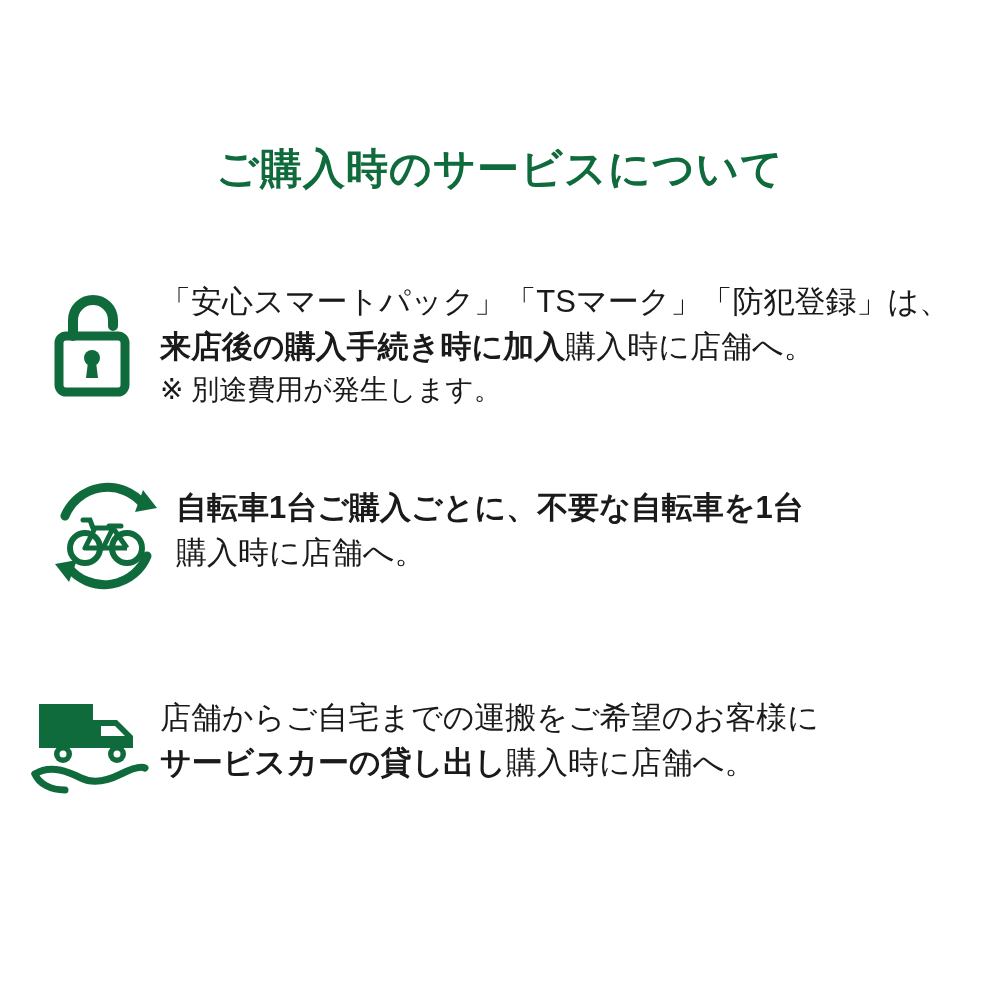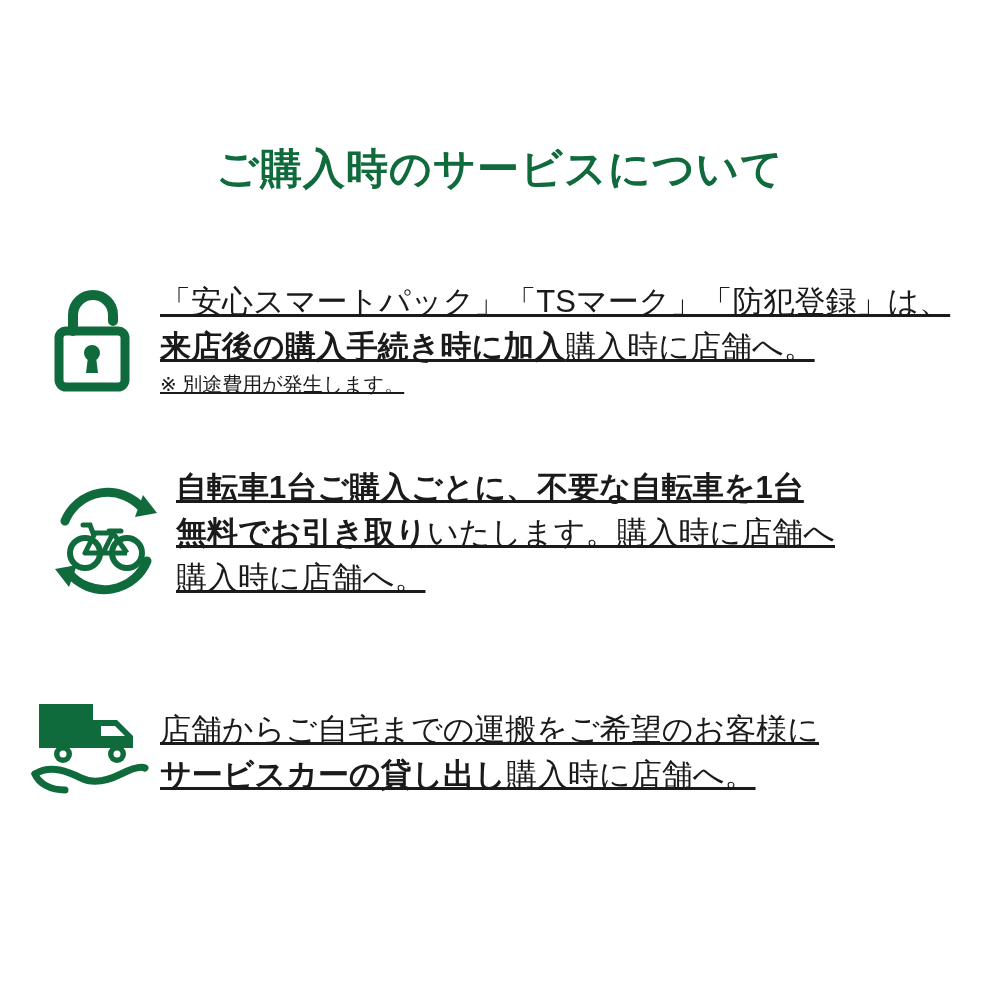--- a/index.html
+++ b/index.html
@@ -30,40 +30,39 @@
     color: #0f6b3c;
     font-size: 42px;
     font-weight: bold;
     letter-spacing: 1px;
     line-height: 1.2;
   }
 
   .block {
     position: absolute;
     display: flex;
-    align-items: flex-end;
-    text-decoration: underline;
+    align-items: center;
   }
   .icon-wrap {
     flex: 0 0 auto;
     display: flex;
     align-items: flex-start;
     justify-content: center;
   }
   .text-wrap {
     flex: 1 1 auto;
   }
   .line {
     font-size: 31px;
     line-height: 1.45;
     color: #1a1a1a;
     white-space: nowrap;
   }
   .line.small {
-    font-size: 20px;
+    font-size: 28px;
   }
   .b {
     font-weight: bold;
   }
 
   
   #block-lock {
     top: 232px;
     left: 38px;
     width: 930px;
@@ -139,23 +138,20 @@
         <path d="M66 52 L80 72" fill="none" stroke="#0f6b3c" stroke-width="5"></path>
         <path d="M62 50 L74 50" stroke="#0f6b3c" stroke-width="5" stroke-linecap="round"></path>
         <path d="M46 52 L43 44 L36 44" fill="none" stroke="#0f6b3c" stroke-width="5" stroke-linecap="round"></path>
       </svg>
     </div>
     <div class="text-wrap">
       <div class="line">
         <span class="b">自転車1台ご購入ごとに、不要な自転車を1台</span>
       </div>
       <div class="line">
-        <span class="b">無料でお引き取り</span><span>いたします。購入時に店舗へ</span>
-      </div>
-      <div class="line">
         <span>購入時に店舗へ。</span>
       </div>
     </div>
   </div>
 
   <div class="block" id="block-truck">
     <div class="icon-wrap">
       <svg width="120" height="104" viewBox="0 0 120 104" aria-hidden="true">
 
         <rect x="10" y="10" width="54" height="44" fill="#0f6b3c"></rect>

